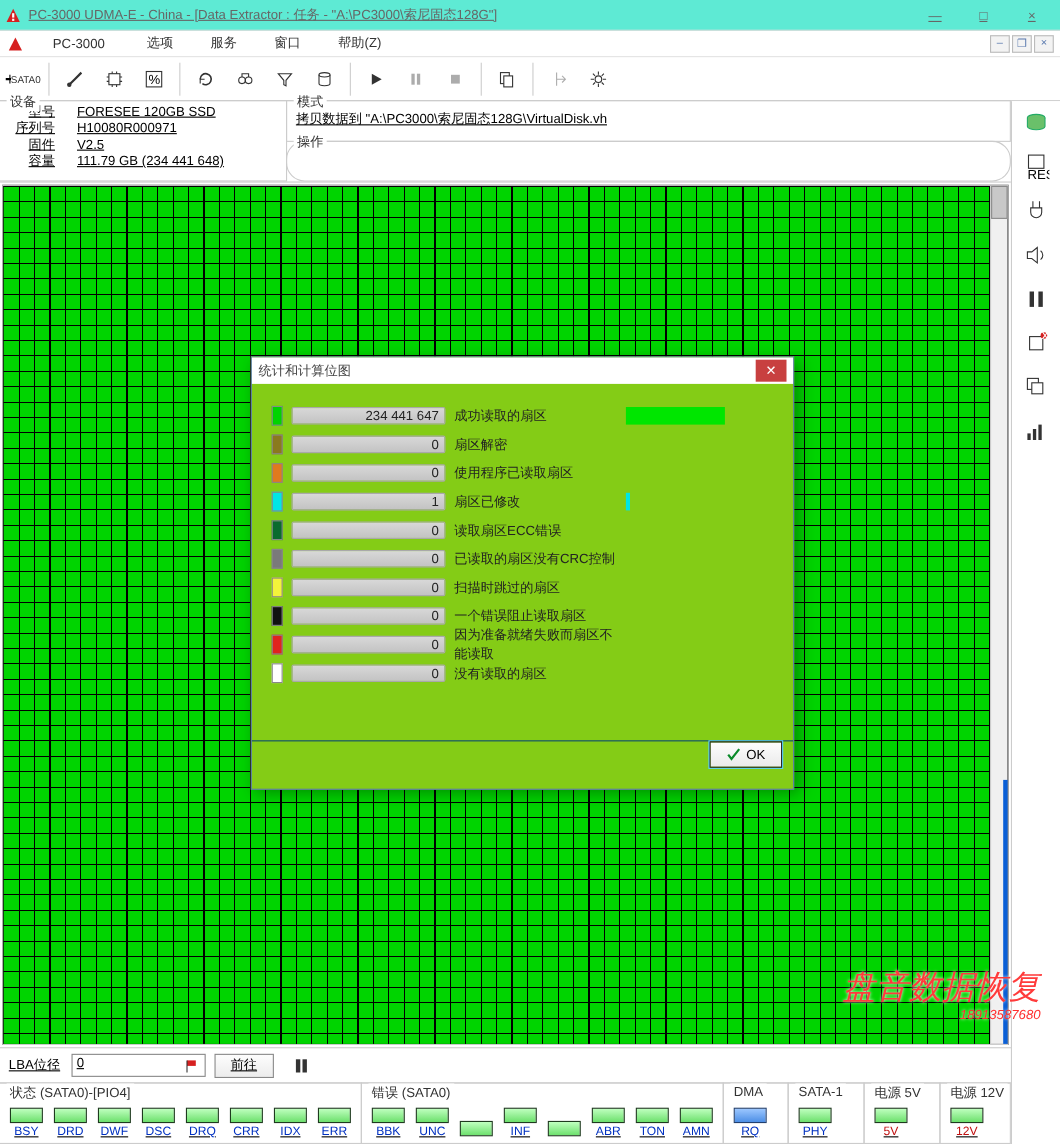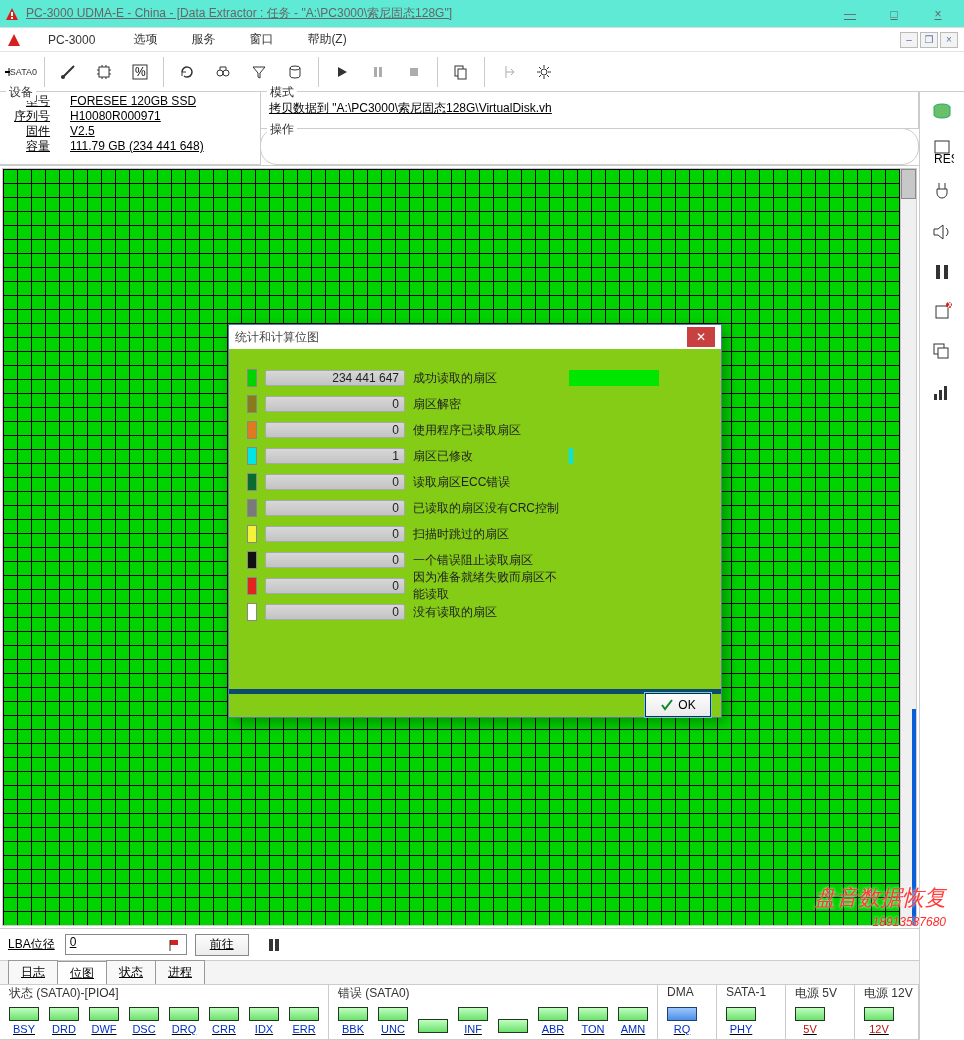--- a/index.html
+++ b/index.html
@@ -60,25 +60,25 @@
   .dlg-title .x{margin-left:auto;width:28px;height:20px;background:#c84040;color:#fff;display:flex;align-items:center;justify-content:center;}
   .dlg-menu{height:22px;display:flex;align-items:center;padding:0 8px;border-bottom:1px solid #d5d5d5;}
   .dlg-body{flex:1;padding:16px 18px 8px 18px;}
   .srow{display:flex;align-items:center;height:26px;gap:8px;}
   .swatch{width:10px;height:18px;}
   .sbar{width:140px;height:16px;background:linear-gradient(#d8d8d8,#c3c3c3);border:1px solid #a9a9a9;border-radius:2px;text-align:right;padding-right:5px;line-height:14px;color:#222;}
   .slab{flex:0 0 148px;color:#222;}
   .smini{width:90px;height:16px;background:transparent;}
   .smini.full{background:#00e600;}
   .smini.tiny{background:linear-gradient(to right,#00e6e6 0,#00e6e6 4px,transparent 4px);}
-  .dlg-foot{height:28px;border-top:5px solid #0c4a6e;display:flex;align-items:flex-end;justify-content:flex-end;padding:0 10px;}
+  .dlg-foot{height:44px;border-top:1px solid #0c4a6e;display:flex;align-items:flex-start;justify-content:flex-end;padding:0 10px;}
   .okbtn{height:24px;width:66px;border:1px solid #2a2a2a;background:linear-gradient(#fdfdfd,#eaeaea);display:flex;align-items:center;justify-content:center;gap:4px;box-shadow:0 0 0 1px #5ad1ff;}
   
   .wm{position:absolute;right:18px;bottom:106px;color:#ff2d2d;font-size:20px;font-family:"SimSun",serif;text-align:right;line-height:24px;font-style:italic;text-shadow:0 0 3px #fff;}
-  .wm .t1{font-size:22px;color:#ff3b3b;}
+  .wm .t1{font-size:30px;color:#ff3b3b;}
   svg{display:block;}
 </style>
 </head>
 <body>
 
 <div class="titlebar">
   <span class="ico">
     <svg width="16" height="16">
         <polygon points="2,14 8,2 14,14" fill="#d62020"></polygon>
         <rect x="7" y="6" width="2" height="4" fill="#fff"></rect>
@@ -265,26 +265,20 @@
           <span>前往</span>
         </div>
       <span class="pauseico">
           <svg width="14" height="14">
             <rect x="2" y="1" width="4" height="12" fill="#333"></rect>
             <rect x="8" y="1" width="4" height="12" fill="#333"></rect>
           </svg>
         </span>
     </div>
 
-    <div class="tabs">
-      <div class="tab">日志</div>
-      <div class="tab active">位图</div>
-      <div class="tab">状态</div>
-      <div class="tab">进程</div>
-    </div>
 
     <div class="statuszone">
       <div class="sgroup" style="flex:0 0 316px">
         <span class="gtitle">状态 (SATA0)-[PIO4]</span>
         <div class="led">
             <div class="ledbox"></div>
             <div class="ledlab">BSY</div>
           </div>
         <div class="led">
             <div class="ledbox"></div>

